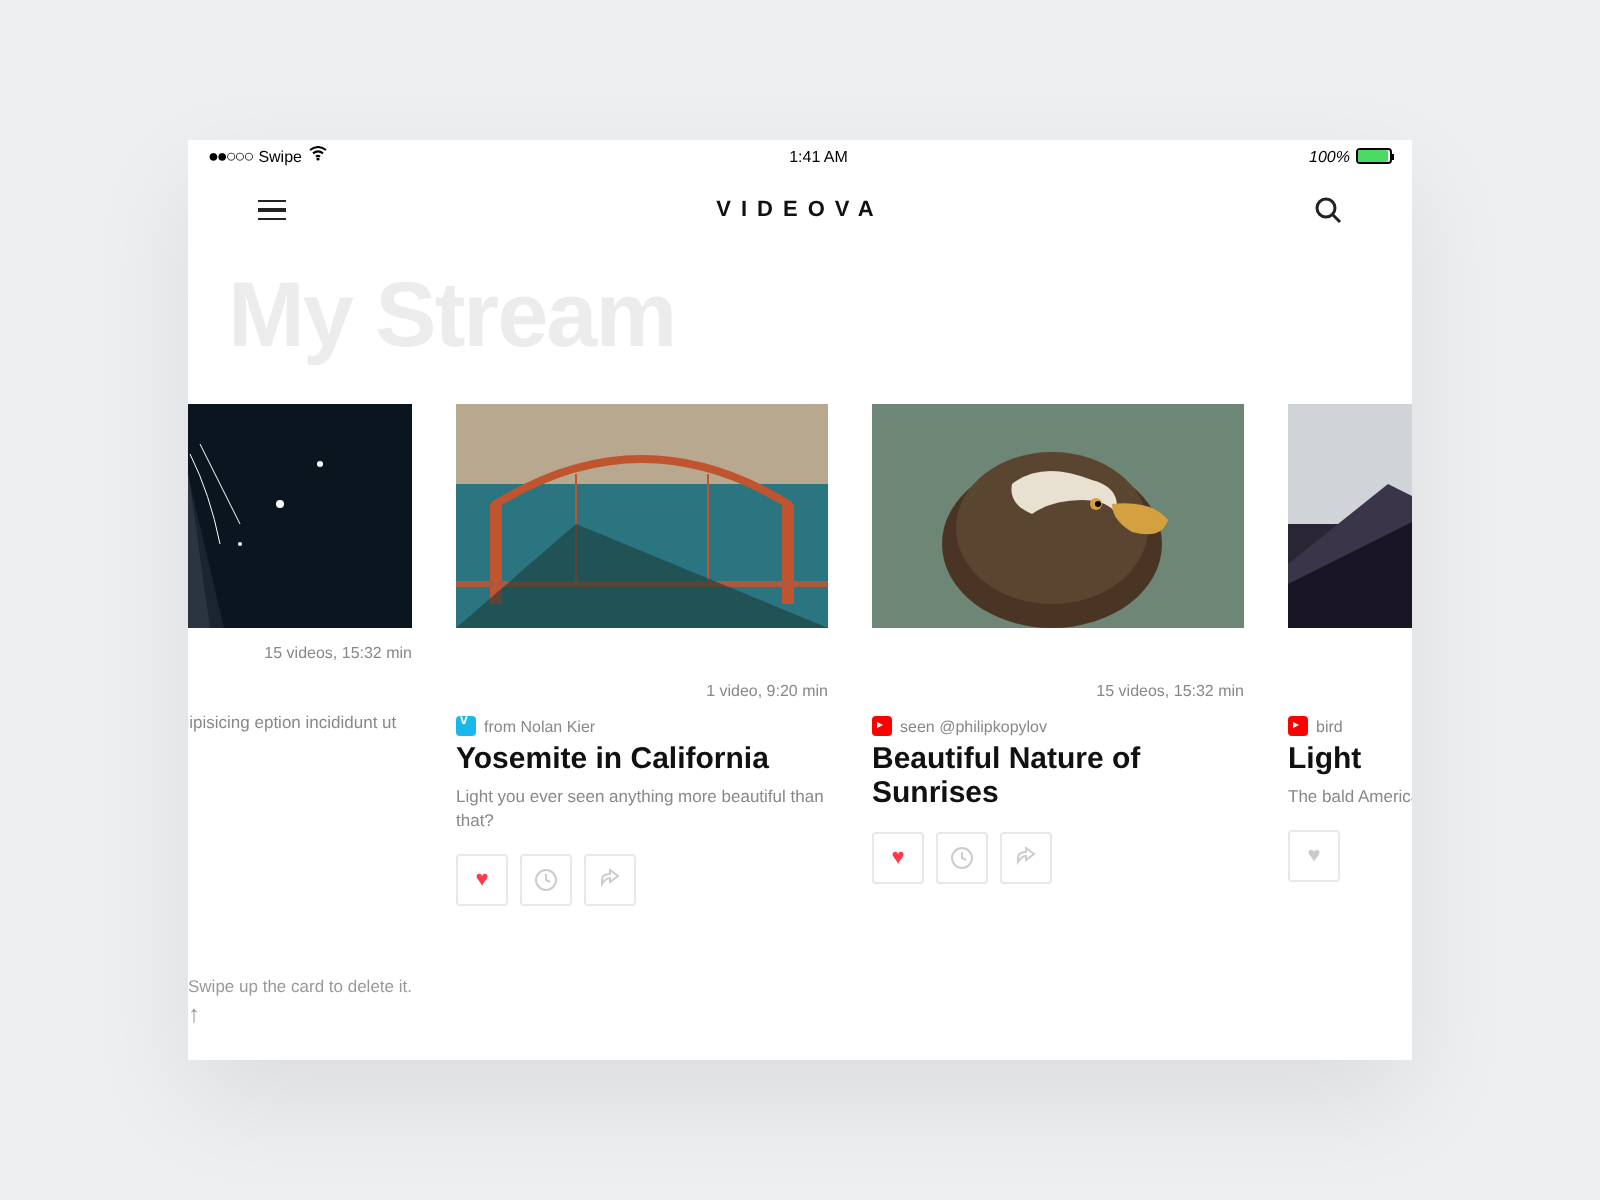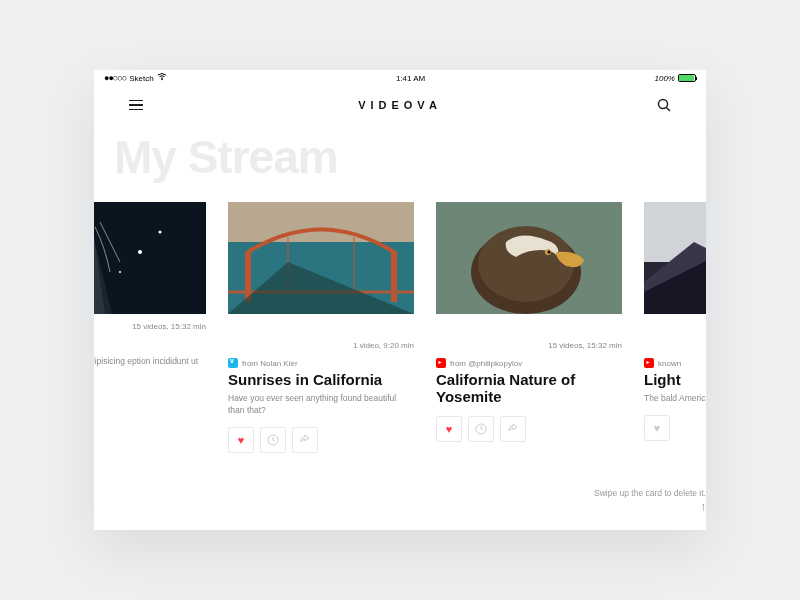--- a/index.html
+++ b/index.html
@@ -126,35 +126,35 @@
   justify-content: center;
   font-size: 11px;
   color: #bbb;
 }
 .heart-filled { color: #ff3b4a; }
 .heart-empty { color: #ccc; }
 .hint {
   position: absolute;
   bottom: 16px;
   left: 0; right: 0;
-  text-align: right;
+  text-align: left;
   font-size: 8.5px;
   color: #999;
 }
 .hint-arrow { font-size: 12px; margin-top: 2px; color: #999; }
 </style>
 </head>
 <body>
 
 <div class="device">
 
   <div class="status-bar">
     <div class="sb-left">
       <span class="dots">●●○○○</span>
-      <span>Sketch</span>
+      <span>Swipe</span>
       <span>
         <svg width="10" height="8" viewBox="0 0 10 8">
             <path d="M5 7 L5 7 M1 2 Q5 -1 9 2 M2.5 3.7 Q5 1.7 7.5 3.7 M4 5.3 Q5 4.5 6 5.3" stroke="#000" stroke-width="1" fill="none"></path>
             <circle cx="5" cy="6.5" r="0.8" fill="#000"></circle>
           </svg>
       </span>
     </div>
     <div>1:41 AM</div>
     <div class="sb-right">
       <span>100%</span>
@@ -216,22 +216,22 @@
           <polygon points="0,112 60,60 186,112" fill="#1a3a3a" opacity="0.6"></polygon>
         </svg>
       </div>
       <div class="meta-row">
         <span class="src-label">
           <span class="src-icon src-vimeo"></span>
           <span>from Nolan Kier</span>
         </span>
         <span>1 video, 9:20 min</span>
       </div>
-      <div class="card-title">Sunrises in California</div>
-      <div class="card-desc">Have you ever seen anything found beautiful than that?</div>
+      <div class="card-title">Yosemite in California</div>
+      <div class="card-desc">Light you ever seen anything more beautiful than that?</div>
       <div class="actions">
         <div class="action-btn heart-filled">♥</div>
         <div class="action-btn">
           <svg width="12" height="12" viewBox="0 0 12 12">
               <circle cx="6" cy="6" r="5" stroke="#ccc" stroke-width="1" fill="none"></circle>
               <path d="M6 3 L6 6 L8 7" stroke="#ccc" stroke-width="1" fill="none"></path>
             </svg>
         </div>
         <div class="action-btn">
           <svg width="12" height="12" viewBox="0 0 12 12">
@@ -250,25 +250,25 @@
           <ellipse cx="90" cy="62" rx="48" ry="38" fill="#5a4530"></ellipse>
           <path d="M70 40 Q85 28 110 38 Q125 42 122 55 Q118 48 105 48 Q90 48 80 55 Q68 50 70 40" fill="#e8e0d0"></path>
           <path d="M120 50 Q140 48 148 58 Q145 68 130 64 Q120 58 120 50" fill="#d4a040"></path>
           <circle cx="112" cy="50" r="3" fill="#d4a040"></circle>
           <circle cx="113" cy="50" r="1.5" fill="#000"></circle>
         </svg>
       </div>
       <div class="meta-row">
         <span class="src-label">
           <span class="src-icon src-yt"></span>
-          <span>from @philipkopylov</span>
+          <span>seen @philipkopylov</span>
         </span>
         <span>15 videos, 15:32 min</span>
       </div>
-      <div class="card-title">California Nature of Yosemite</div>
+      <div class="card-title">Beautiful Nature of Sunrises</div>
       <div class="actions">
         <div class="action-btn heart-filled">♥</div>
         <div class="action-btn">
           <svg width="12" height="12" viewBox="0 0 12 12">
               <circle cx="6" cy="6" r="5" stroke="#ccc" stroke-width="1" fill="none"></circle>
               <path d="M6 3 L6 6 L8 7" stroke="#ccc" stroke-width="1" fill="none"></path>
             </svg>
         </div>
         <div class="action-btn">
           <svg width="12" height="12" viewBox="0 0 12 12">
@@ -283,21 +283,21 @@
         <svg viewBox="0 0 186 112" preserveAspectRatio="xMidYMid slice">
           <rect width="186" height="60" fill="#d0d4d8"></rect>
           <rect y="60" width="186" height="52" fill="#2a2535"></rect>
           <polygon points="0,80 50,40 110,70 186,50 186,112 0,112" fill="#3a3548"></polygon>
           <polygon points="0,90 70,55 186,75 186,112 0,112" fill="#1a1525"></polygon>
         </svg>
       </div>
       <div class="meta-row">
         <span class="src-label">
           <span class="src-icon src-yt"></span>
-          <span>known</span>
+          <span>bird</span>
         </span>
       </div>
       <div class="card-title">Light</div>
       <div class="card-desc">The bald America and form</div>
       <div class="actions">
         <div class="action-btn heart-empty">♥</div>
       </div>
     </div>
 
   </div>

